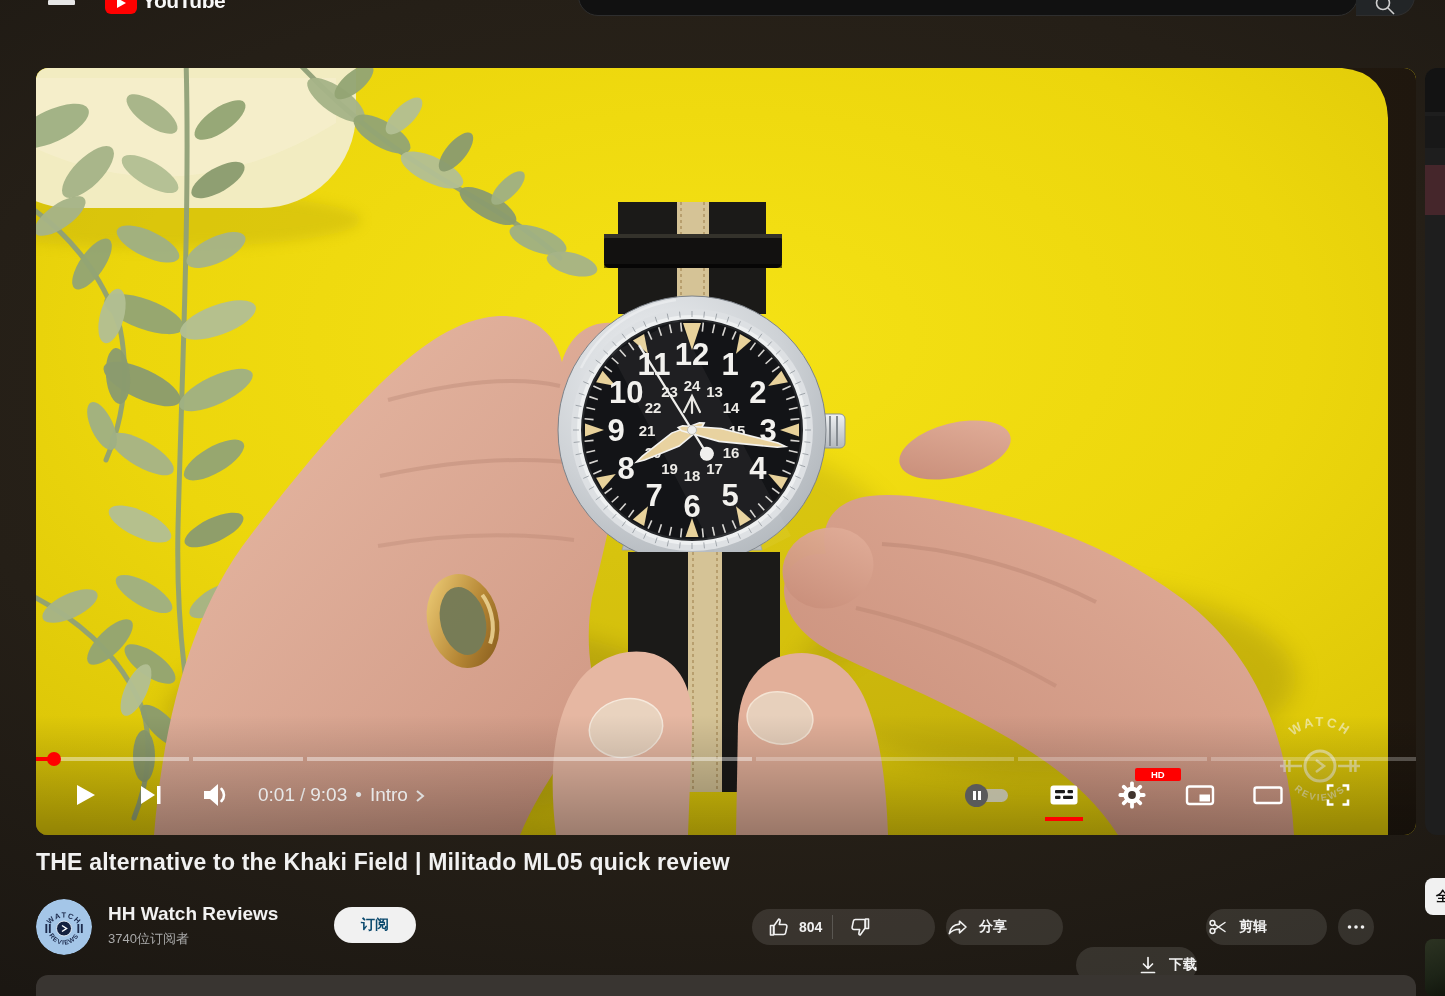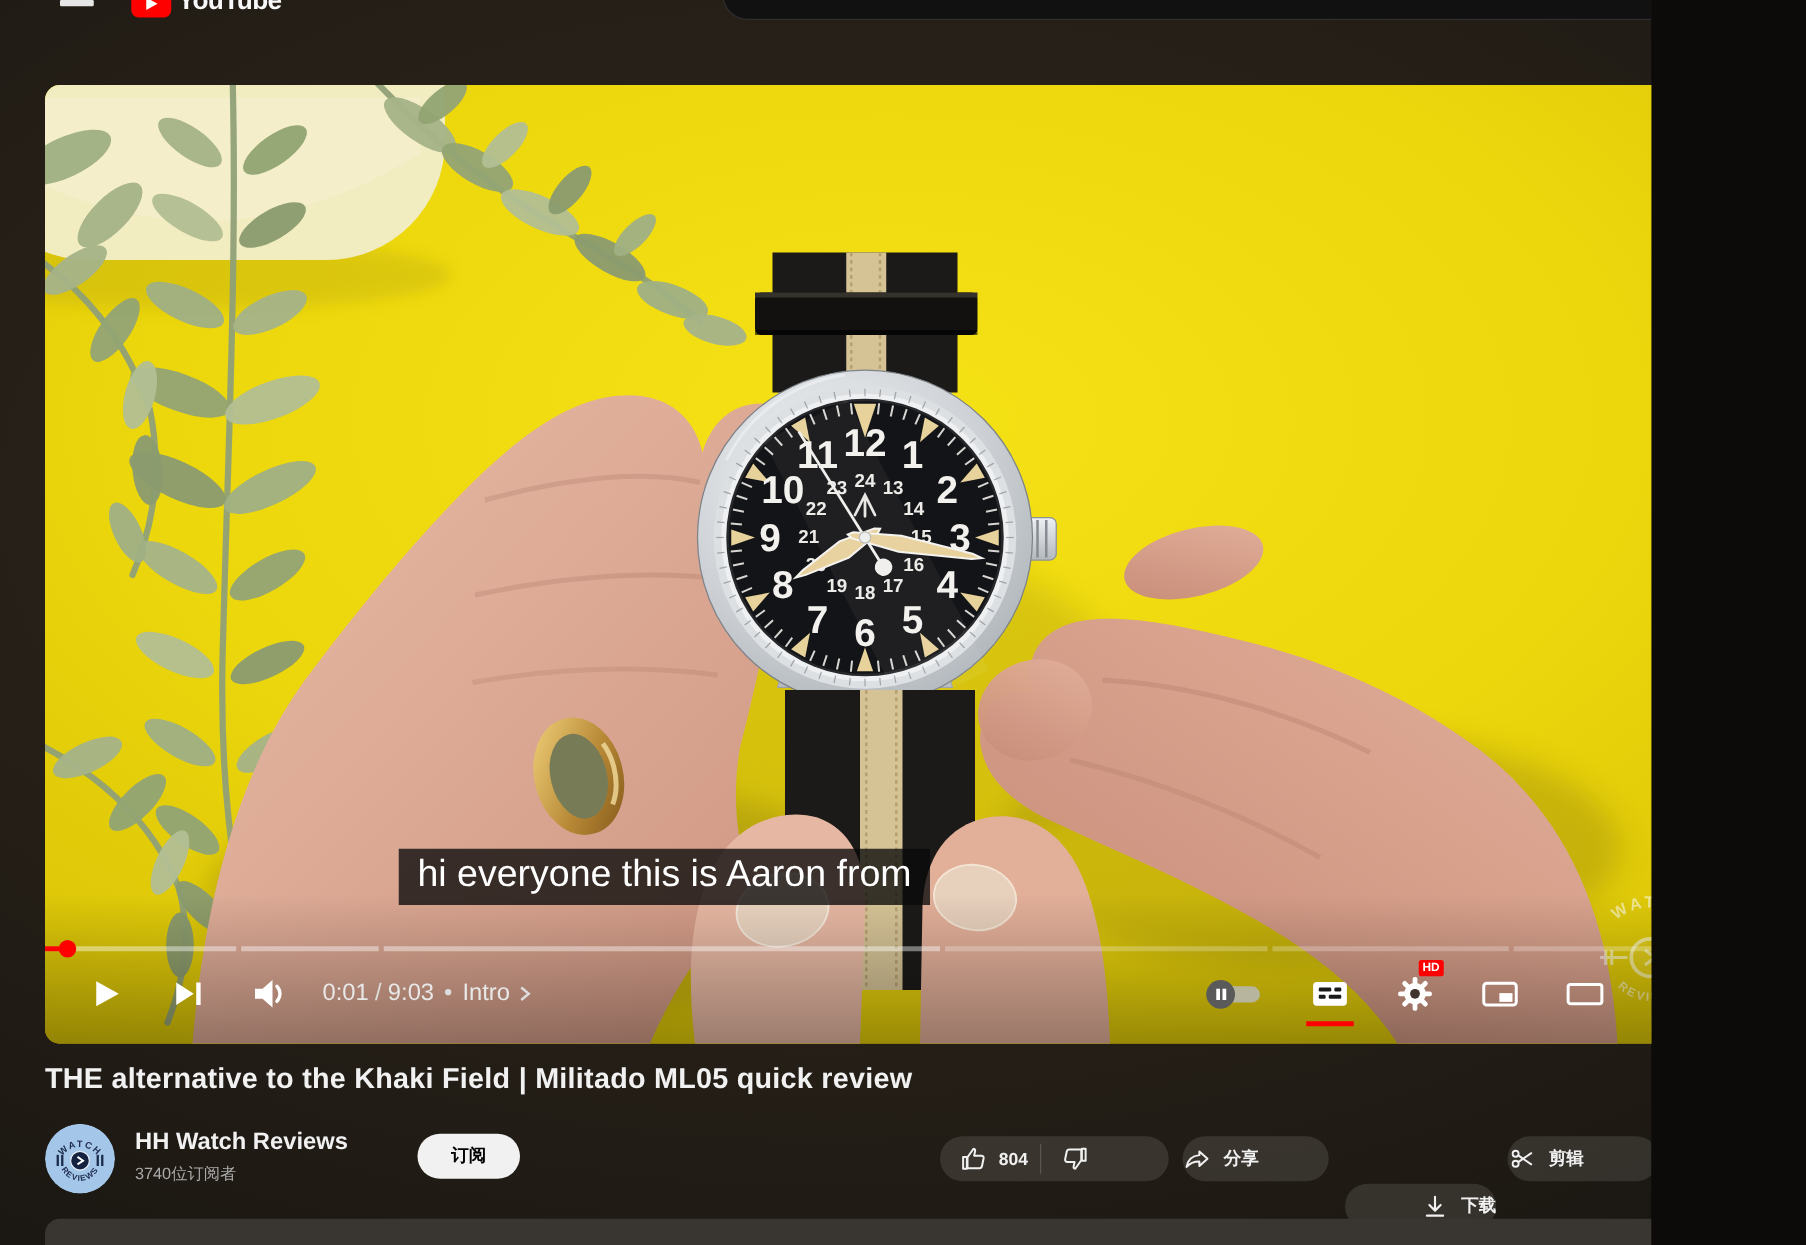--- a/index.html
+++ b/index.html
@@ -1,16 +1,16 @@
 <!DOCTYPE html>
 <html><head>
 <meta charset="utf-8">
 <style>
   html,body{margin:0;padding:0;background:#0c0b0a;}
-  #app{position:relative;width:1321px;height:996px;overflow:hidden;
+  #app{position:relative;width:1445px;height:996px;overflow:hidden;
        background:radial-gradient(120% 95% at 50% 40%, #2d261c 0%, #251f17 45%, #1b1712 75%, #141210 100%);
        font-family:"Liberation Sans",sans-serif;color:#f1f1f1;}
 
   
   #topbar{position:absolute;left:0;top:0;width:1445px;height:14px;z-index:30;}
   #hamburger{position:absolute;left:48px;top:0;width:27px;height:5px;background:#e6e6e6;border-radius:1px;}
   #logo-box{position:absolute;left:105px;top:-9px;width:32px;height:23px;background:#ff0000;border-radius:6px;}
   #logo-box .tri{position:absolute;left:12px;top:7px;width:0;height:0;border-left:9px solid #fff;border-top:5px solid transparent;border-bottom:5px solid transparent;}
   #logo-text{position:absolute;left:142px;top:-11px;font-size:21px;font-weight:700;letter-spacing:-0.5px;color:#f8f8f8;}
   #search-pill{position:absolute;left:578px;top:-26px;width:778px;height:40px;background:#111111;border:1px solid #2e2e2e;border-radius:20px;}
@@ -33,28 +33,28 @@
   #time-box{position:absolute;left:222px;top:715px;height:24px;line-height:24px;font-size:19px;color:#e8e8e8;white-space:nowrap;}
   #time-box .sep{margin:0 5px;color:#ddd;}
   #time-box .dot{margin:0 8px;color:#ddd;}
   #chap-chev{vertical-align:-3px;margin-left:4px;}
   #autoplay{position:absolute;left:930px;top:716px;width:44px;height:23px;}
   #autoplay .track{position:absolute;left:4px;top:5px;width:38px;height:13px;border-radius:7px;background:rgba(185,185,185,.85);}
   #autoplay .knob{position:absolute;left:-1px;top:0;width:23px;height:23px;border-radius:50%;background:#5a5a5a;}
   #autoplay .knob span{position:absolute;top:7px;width:2.6px;height:9px;background:#fff;}
   #autoplay .knob span:first-child{left:8px;} #autoplay .knob span:last-child{left:13px;}
   #cc-underline{position:absolute;left:1009px;top:749px;width:38px;height:4px;background:#ff0000;}
-  #hd-badge{position:absolute;left:1099px;top:700px;background:#ff0000;color:#fff;font-size:9.5px;font-weight:700;padding:1px 3px;border-radius:2px;}
+  #hd-badge{position:absolute;left:1099px;top:700px;background:#ff0000;color:#fff;font-size:9.5px;font-weight:700;padding:1px 16px;border-radius:2px;}
 
   
   #vtitle{position:absolute;left:36px;top:849px;width:1100px;font-size:23px;font-weight:700;letter-spacing:.2px;color:#f1f1f1;z-index:5;}
   #avatar{position:absolute;left:36px;top:899px;width:56px;height:56px;border-radius:50%;overflow:hidden;}
   #ch-name{position:absolute;left:108px;top:903px;font-size:19px;font-weight:700;color:#f1f1f1;}
   #ch-subs{position:absolute;left:108px;top:930px;font-size:13px;color:#aaaaaa;}
-  #subscribe{position:absolute;left:334px;top:907px;height:36px;border-radius:18px;background:#f1f1f1;color:#000000;
+  #subscribe{position:absolute;left:334px;top:907px;height:36px;border-radius:18px;background:#f1f1f1;color:#0c4a6e;
              font-size:14px;font-weight:700;display:flex;align-items:center;padding:0 27px;cursor:pointer;}
   .pill{position:absolute;top:909px;height:36px;border-radius:18px;background:rgba(255,255,255,.11);display:flex;align-items:center;color:#f1f1f1;font-size:14px;font-weight:600;cursor:pointer;}
   .pill svg{flex:none;}
   #pill-like{left:752px;width:183px;}
   #pill-like .cnt{margin:0 10px 0 8px;}
   #pill-like .div{width:1px;height:24px;background:#5a5752;}
   #pill-share{left:946px;width:117px;}
   #pill-dl{left:1076px;width:121px;justify-content:flex-end;margin-top:38px;}
   #pill-clip{left:1206px;width:121px;}
   #pill-more{left:1338px;width:36px;border-radius:50%;justify-content:center;}
@@ -430,21 +430,20 @@
         <text font-size="9.5" font-weight="700" letter-spacing="2" fill="#fff" text-anchor="middle">
           <textPath href="#wmb" startOffset="50%">REVIEWS</textPath>
         </text>
         <text x="-33" y="14" font-size="17" font-weight="700" fill="#fff" text-anchor="middle">II</text>
         <text x="33" y="14" font-size="17" font-weight="700" fill="#fff" text-anchor="middle">II</text>
         <circle cx="0" cy="8" r="15" fill="rgba(255,255,255,0.12)" stroke="#fff" stroke-width="3"></circle>
         <path d="M -4 2 L 4 8 L -4 14" fill="none" stroke="#fff" stroke-width="2.5"></path>
       </g>
     </svg>
 
-    <div id="caption">hi everyone this is Aaron from</div>
     <div id="scrim"></div>
 
     <div id="progress">
         <div class="seg buf" style="left: 0px; width: 152.56px;"></div>
         <div class="seg buf" style="left: 156.56px; width: 110.54px;"></div>
         <div class="seg buf" style="left: 271.1px; width: 444.5px;"></div>
         <div class="seg" style="left: 719.6px; width: 258.2px;"></div>
         <div class="seg" style="left: 981.8px; width: 189.2px;"></div>
         <div class="seg" style="left: 1175px; width: 205px;"></div>
       </div>

